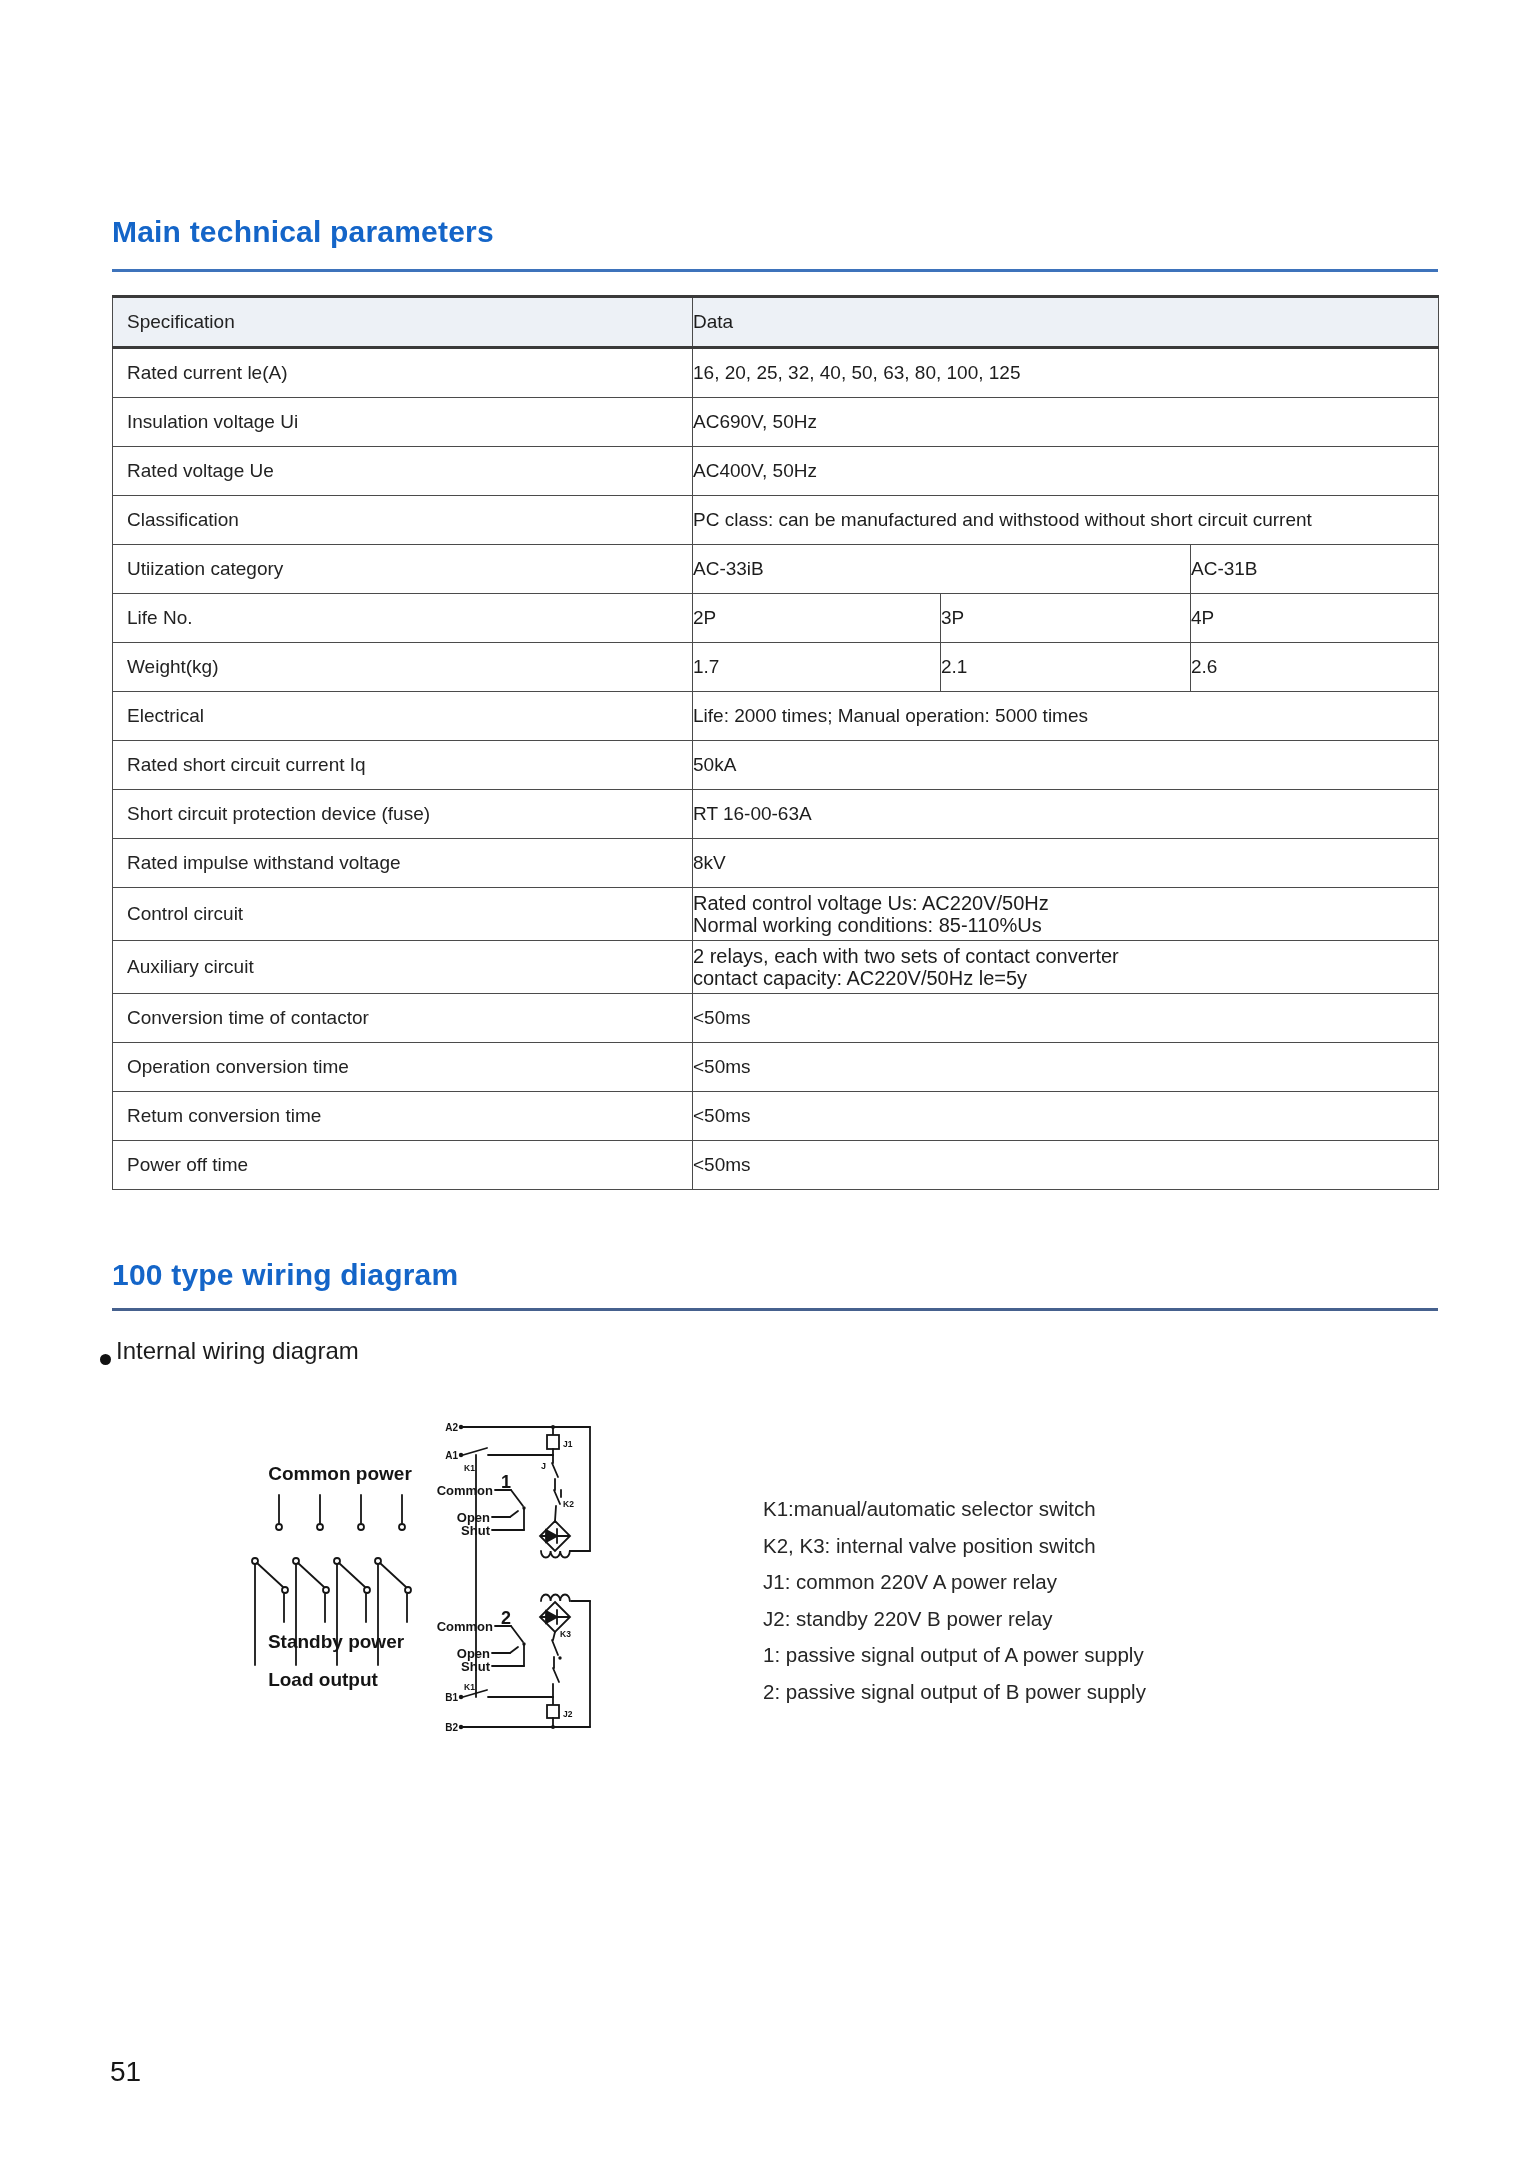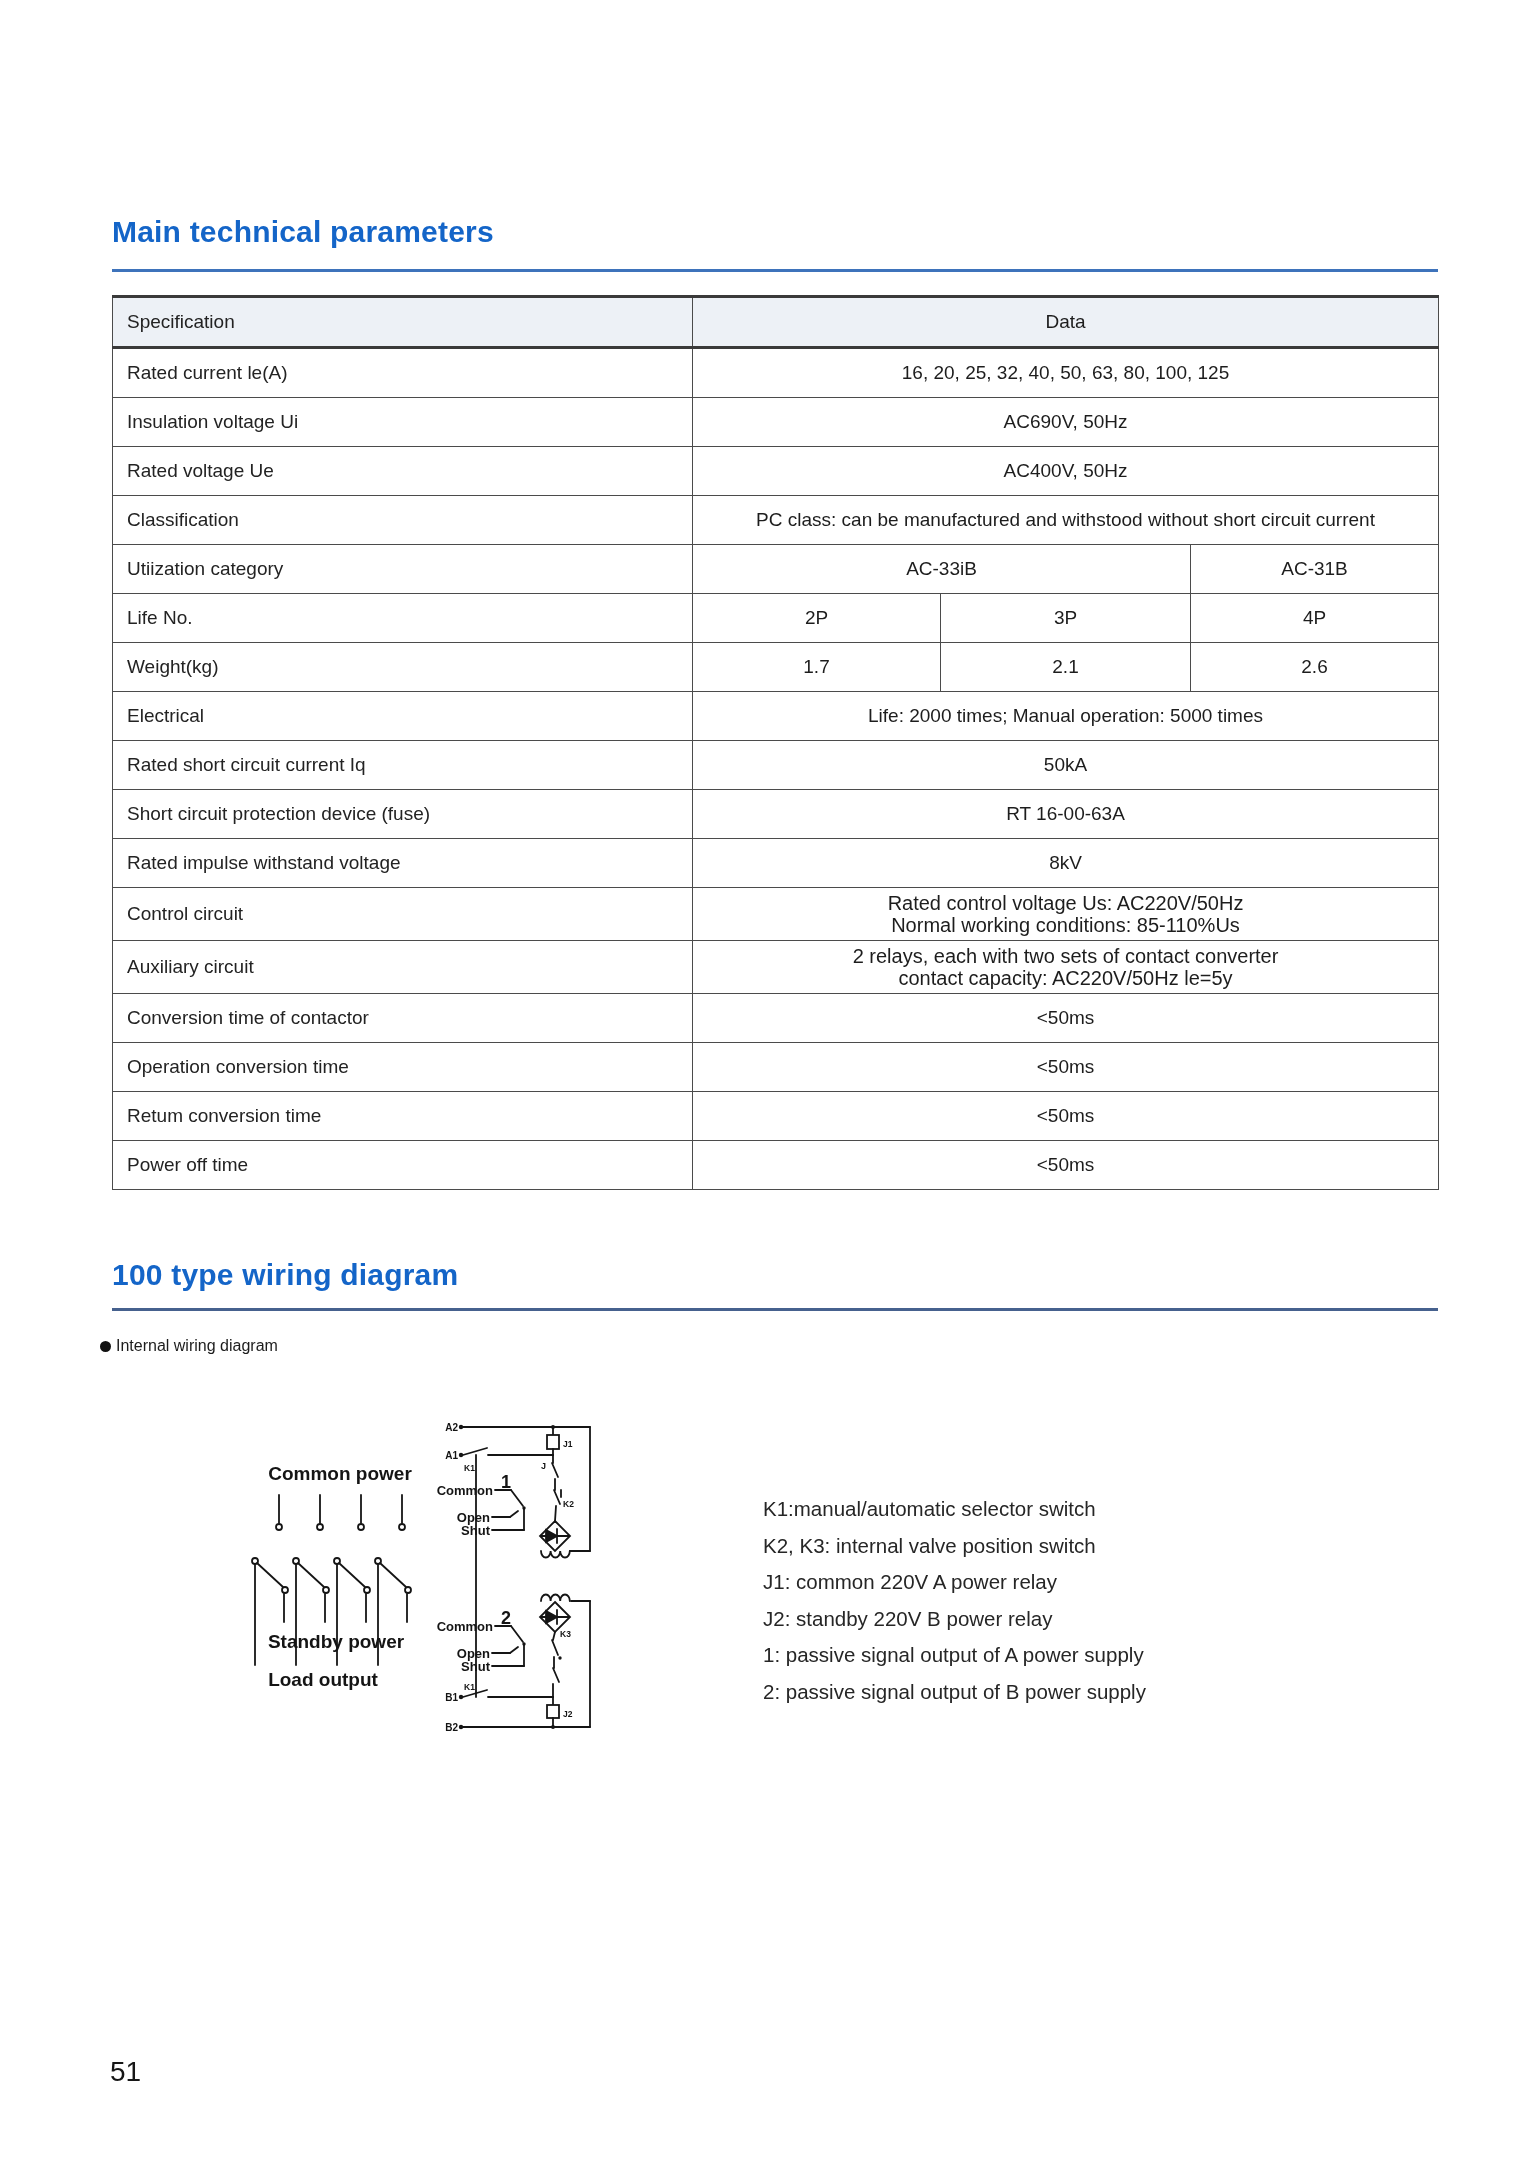--- a/index.html
+++ b/index.html
@@ -11,28 +11,28 @@
   #title2{top:1258px;}
   .rule{position:absolute;left:112px;width:1326px;height:3px;}
   #rule1{top:269px;background:var(--rule1-blue,#3e73bb);}
   #rule2{top:1308px;background:var(--rule2-blue,#46618e);}
 
   table.params{position:absolute;left:112px;top:295px;width:1326px;border-collapse:collapse;
                table-layout:fixed;font-size:19px;}
   table.params td{border:1.5px solid var(--border-row,#4b4b4b);height:48px;padding:0;
                   overflow:hidden;white-space:nowrap;}
   table.params td.spec{text-align:left;padding-left:14px;color:#232323;}
-  table.params td.val{text-align:center;}
+  table.params td.val{}
   table.params tr.hdr td{background:var(--header-bg,#edf1f6);
                   border-top:3px solid var(--border-dark,#3a3a3a);
                   border-bottom:3px solid var(--border-dark,#3a3a3a);}
   table.params td.multi{font-size:20px;line-height:22.5px;height:52px;}
 
-  .bullet{position:absolute;left:100px;top:1337px;display:flex;align-items:center;
-          font-size:16px;color:#1c1c1c;}
+  .bullet{position:absolute;left:100px;top:1337px;display:flex;align-items:flex-end;
+          font-size:24px;color:#1c1c1c;}
   .bullet .dot{width:11px;height:11px;border-radius:50%;background:#111;margin-right:5px;flex:none;}
 
   .legend{position:absolute;left:763px;top:1491px;font-size:20.5px;line-height:36.6px;color:#262626;}
 
   .pageno{position:absolute;left:110px;top:2056px;font-size:28px;color:#161616;}
 
   .diagram{position:absolute;left:240px;top:1420px;}
   .diagram text{font-family:"Liberation Sans",sans-serif;fill:#141414;}
 </style>
 </head>

